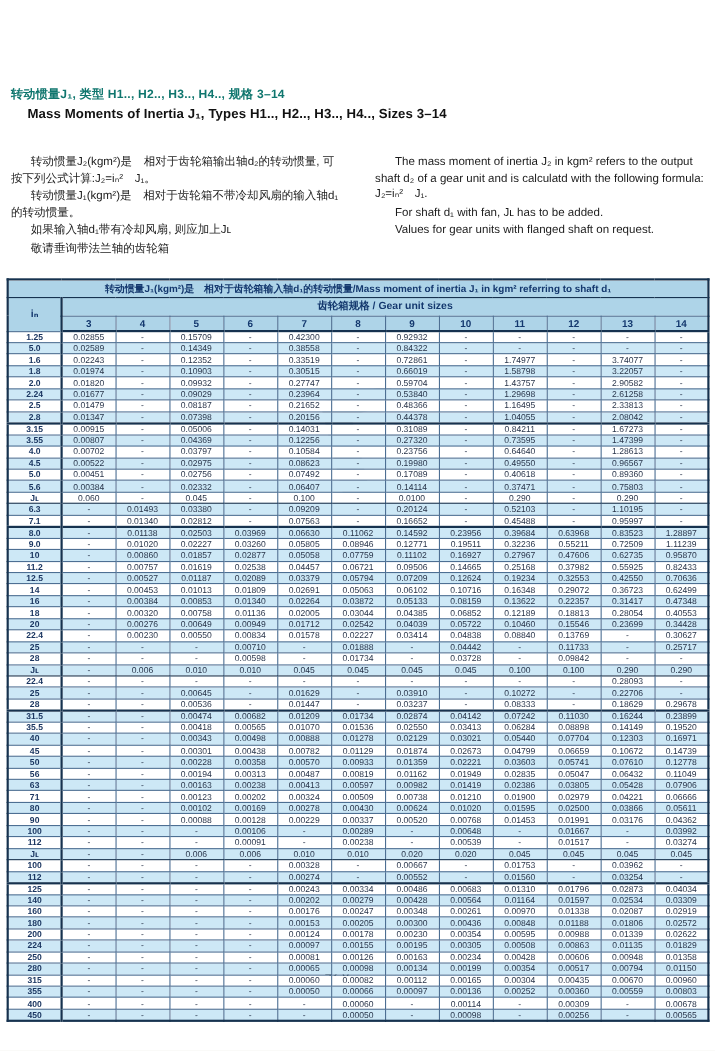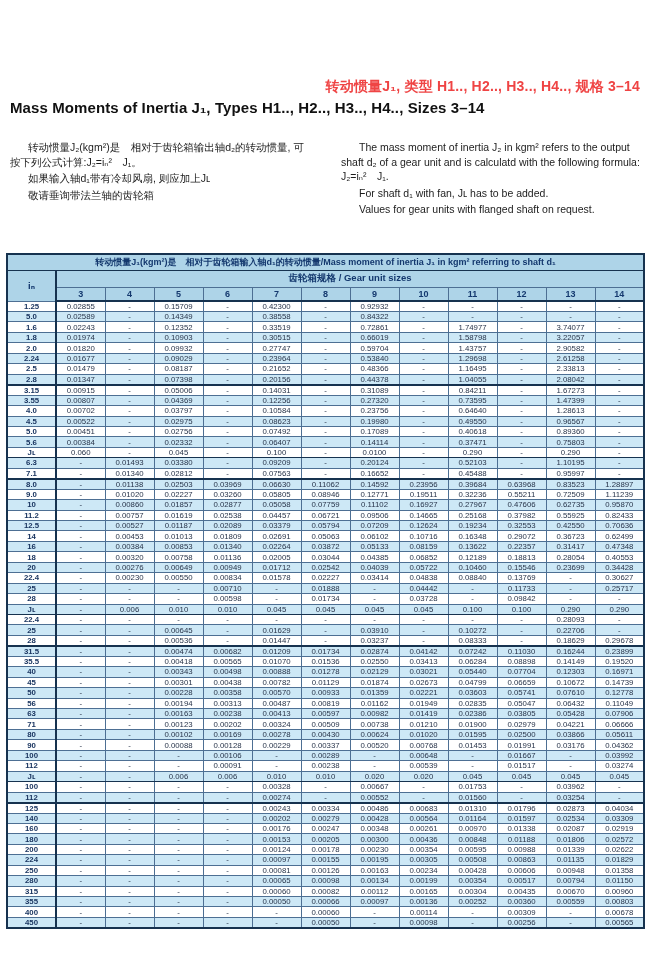--- a/index.html
+++ b/index.html
@@ -1,22 +1,22 @@
 <!DOCTYPE html>
 <html><head>
 <meta charset="utf-8">
 <style>
   * { margin:0; padding:0; box-sizing:border-box; }
   html,body { width:650px; height:955px; background:#f6f6f4; }
   body { font-family:"Liberation Sans","DejaVu Sans",sans-serif; color:#222; }
   .page { position:relative; width:650px; height:955px; background:#ffffff; overflow:hidden; }
 
   .titles { position:absolute; left:10px; top:78px; width:630px; }
-  .title-zh { font-size:14px; font-weight:bold; color:#ef4444; letter-spacing:.2px;text-align:right; }
-  .title-en { font-size:15px; font-weight:bold; color:#111; margin-top:3px; letter-spacing:.1px; }
+  .title-zh { font-size:11px; font-weight:bold; color:#0f766e; letter-spacing:.2px; }
+  .title-en { font-size:12px; font-weight:bold; color:#111; margin-top:3px; letter-spacing:.1px;margin-left:15px; }
 
   .intro { position:absolute; top:140px; left:10px; width:632px; display:flex; gap:30px; }
   .intro-col { width:309px; font-size:10.5px; line-height:14.5px; color:#1c1c1c; }
   .intro-col p { text-indent:18px; margin-bottom:2px; }
 
   .watermark { position:absolute; color:#b9bdc0; opacity:.28; font-weight:bold;
                transform:rotate(-14deg); pointer-events:none; z-index:1;
                font-family:"DejaVu Sans",sans-serif; }
   .wm1 { top:330px; left:290px; font-size:130px; }
   .wm2 { top:640px; left:240px; font-size:110px; }
@@ -54,20 +54,21 @@
 <div class="page">
 
   <div class="titles">
     <div class="title-zh">转动惯量J₁, 类型 H1.., H2.., H3.., H4.., 规格 3–14</div>
     <div class="title-en">Mass Moments of Inertia J₁, Types H1.., H2.., H3.., H4.., Sizes 3–14</div>
   </div>
 
   <div class="intro">
     <div class="intro-col">
       <p>转动惯量J₂(kgm²)是　相对于齿轮箱输出轴d₂的转动惯量, 可按下列公式计算:J₂=iₙ²　J₁。</p>
+      <p>转动惯量J₁(kgm²)是　相对于齿轮箱不带冷却风扇的输入轴d₁的转动惯量。</p>
       <p>如果输入轴d₁带有冷却风扇, 则应加上Jʟ</p>
       <p>敬请垂询带法兰轴的齿轮箱</p>
     </div>
     <div class="intro-col">
       <p>The mass moment of inertia J₂ in kgm² refers to the output shaft d₂ of a gear unit and is calculatd with the following formula: J₂=iₙ²　J₁.</p>
       <p>For shaft d₁ with fan, Jʟ has to be added.</p>
       <p>Values for gear units with flanged shaft on request.</p>
     </div>
   </div>
 

